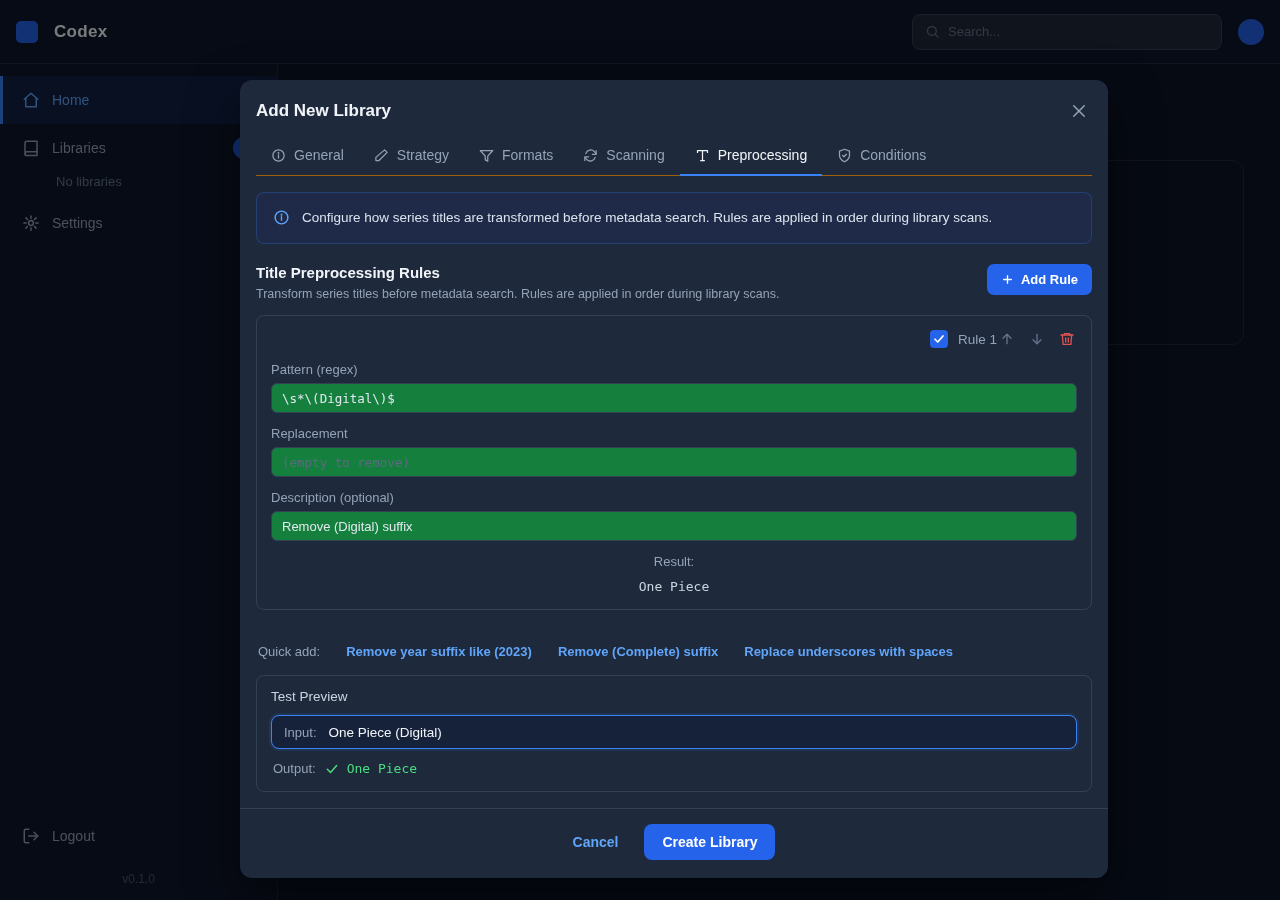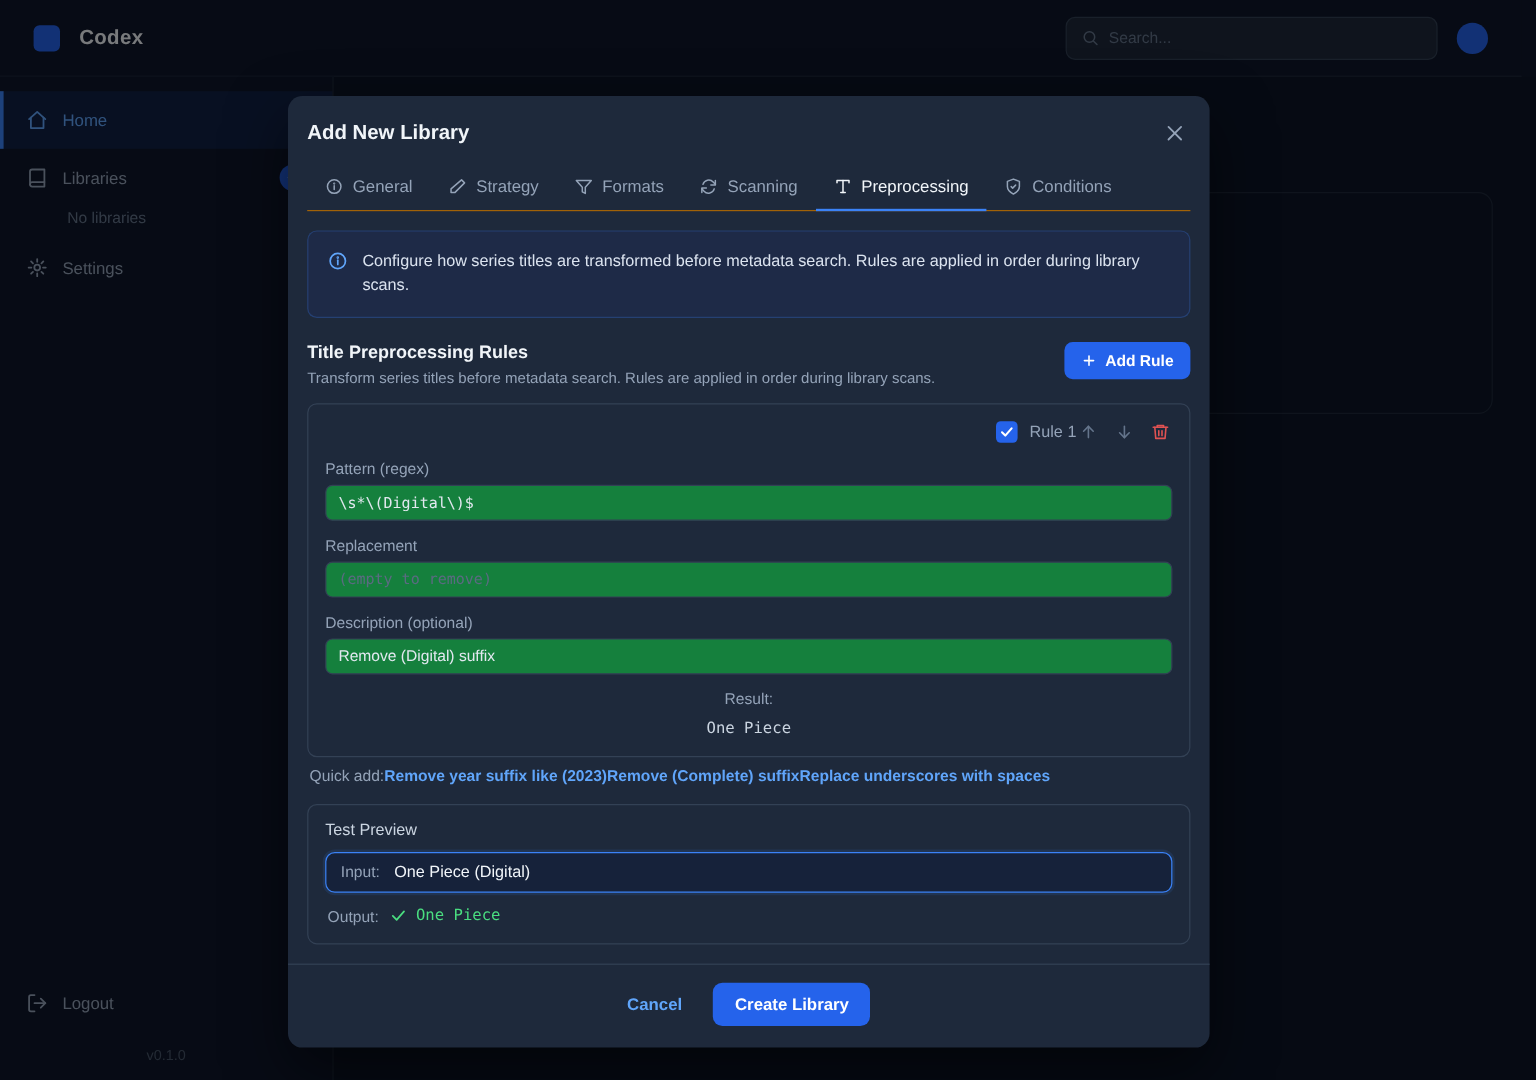--- a/index.html
+++ b/index.html
@@ -2,23 +2,23 @@
 <html><head>
 <meta charset="utf-8">
 <style>
   * { box-sizing: border-box; margin: 0; padding: 0; }
   html,body { width:1280px; height:900px; background:#0f172a; overflow:hidden;
     font-family:"Liberation Sans", sans-serif; color:#e2e8f0; }
   .mono { font-family:"DejaVu Sans Mono", monospace; }
   .screen { position:relative; width:1280px; height:900px; }
 
   
-  .topbar { position:absolute; top:0; left:0; right:12px; height:64px;
+  .topbar { position:absolute; top:0; left:0; right:0; height:64px;
     background:#0f172a; border-bottom:1px solid #1e293b;
-    display:flex; align-items:center; justify-content:space-between; padding:0 28px; z-index:1;gap:36px; }
+    display:flex; align-items:center; justify-content:space-between; padding:0 16px; z-index:1;gap:36px; }
   .brand { display:flex; align-items:center; gap:16px; }
   .logo { width:22px; height:22px; border-radius:5px; background:#2563eb; }
   .app-title { font-size:17px; font-weight:bold; letter-spacing:.3px; color:#f1f5f9; }
   .topbar-right { display:flex; align-items:center; gap:16px; }
   .search { display:flex; align-items:center; gap:8px; width:310px; height:36px;
     background:#1e293b; border:1px solid #334155; border-radius:8px; padding:0 12px; }
   .search input { flex:1; background:transparent; border:none; outline:none;
     color:#e2e8f0; font-size:13px; font-family:"Liberation Sans", sans-serif; }
   .search input::placeholder { color:#64748b; }
   .avatar { width:26px; height:26px; border-radius:50%; background:#2563eb; }
@@ -36,21 +36,21 @@
   .sub-note { font-size:13px; color:#64748b; padding:2px 22px 10px 56px; }
   .sidebar-bottom { display:flex; flex-direction:column; gap:6px; }
   .version { font-size:12px; color:#475569; text-align:center; padding-top:6px; }
 
   .main { position:absolute; top:64px; left:278px; right:0; bottom:0; background:#0d1526; z-index:0; }
   .ghost-card { position:absolute; left:24px; top:96px; right:36px; height:185px;
     border:1px solid #1e293b; border-radius:12px; }
 
   
   .overlay { position:absolute; inset:0; background:rgba(0,0,0,0.5); z-index:5; }
-  .modal { position:absolute; left:240px; top:80px; width:768px; z-index:10;
+  .modal { position:absolute; left:240px; top:80px; width:868px; z-index:10;
     background:#1e293b; border-radius:12px; box-shadow:0 20px 50px rgba(0,0,0,.5);
     display:flex; flex-direction:column; }
   .modal-header { display:flex; align-items:center; justify-content:space-between; padding:18px 16px 12px; }
   .modal-title { font-size:17px; font-weight:bold; color:#f1f5f9; }
   .close-btn { color:#94a3b8; background:none; border:none; cursor:pointer; display:flex; padding:4px; }
 
   .tabs { display:flex; margin:0 16px; border-bottom:1px solid #a16207; }
   .tab { display:flex; align-items:center; gap:8px; padding:11px 15px; font-size:14px;
     color:#94a3b8; cursor:pointer; border-bottom:2px solid transparent; margin-bottom:-1px; }
   .tab.active { color:#f1f5f9; border-bottom-color:#3b82f6; }
@@ -82,21 +82,21 @@
 
   .field-label { font-size:13px; color:#94a3b8; margin:13px 0 6px; }
   .text-input { width:100%; height:30px; background:#15803d; border:1px solid #334155;
     border-radius:6px; padding:0 10px; color:#e2e8f0; font-size:13px; outline:none; }
   .text-input.mono { font-size:12.5px; }
   .text-input::placeholder { color:#5b6a82; }
   .result-row { display:flex; align-items:center; gap:10px; margin-top:13px;flex-direction:column; }
   .result-label { font-size:13px; color:#94a3b8; }
   .result-value { font-size:13px; color:#cbd5e1; }
 
-  .quick-add { display:flex; align-items:flex-end; margin:8px 2px 16px; }
+  .quick-add { display:flex; align-items:flex-end; gap:26px; margin:34px 2px 16px; }
   .quick-add-label { font-size:13px; color:#94a3b8; }
   .quick-link { font-size:13px; font-weight:bold; color:#60a5fa; cursor:pointer; background:none; border:none;
     font-family:"Liberation Sans", sans-serif; padding:0; }
 
   .test-card { border:1px solid #334155; border-radius:8px; padding:13px 14px 15px; }
   .test-title { font-size:13.5px; color:#cbd5e1; margin-bottom:11px; }
   .test-input-row { display:flex; align-items:center; gap:12px; border:1px solid #3b82f6;
     background:#16223a; border-radius:8px; padding:0 12px; height:34px;
     box-shadow:0 0 0 2px rgba(59,130,246,0.12); }
   .test-input-label { font-size:13px; color:#94a3b8; flex:0 0 auto; }

